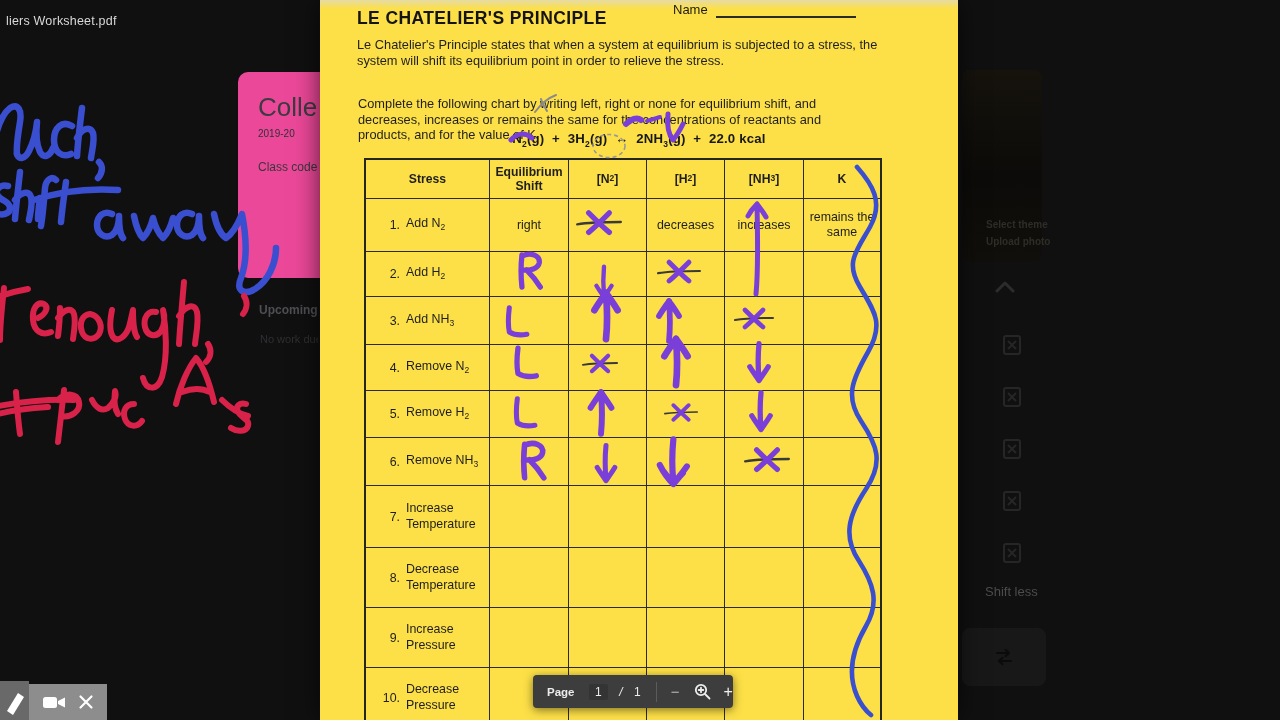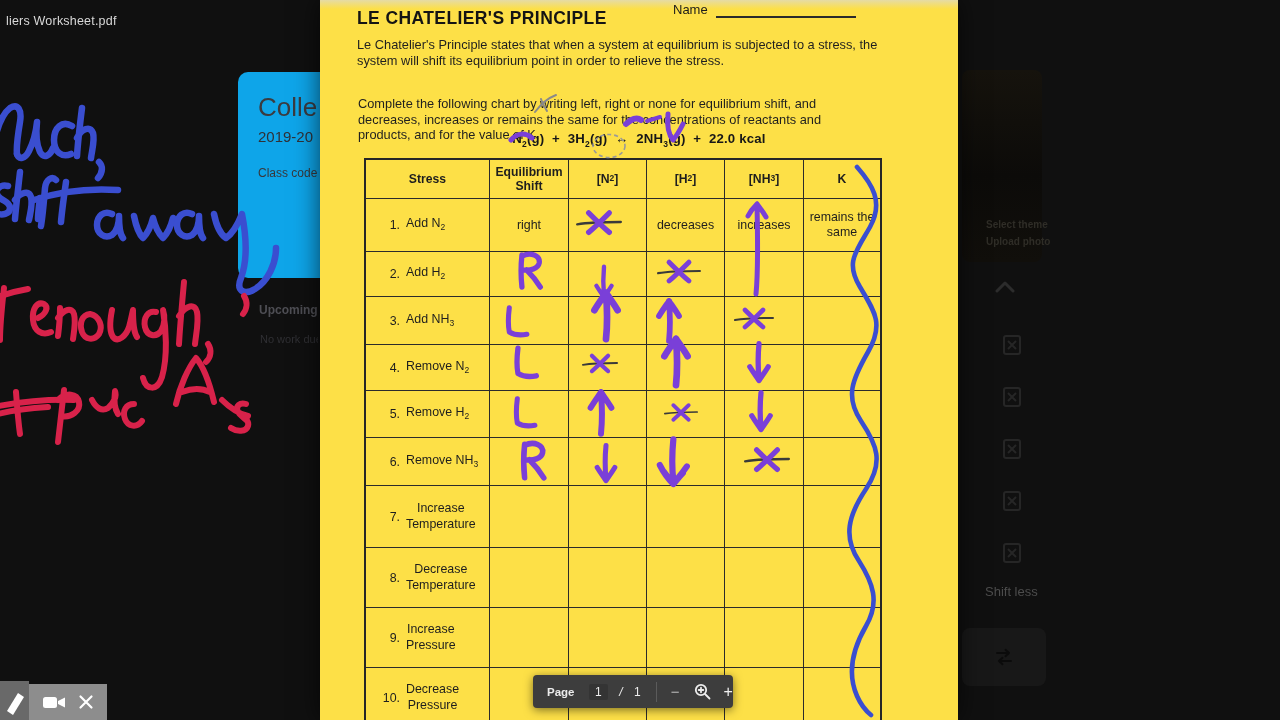--- a/index.html
+++ b/index.html
@@ -1,23 +1,23 @@
 <!DOCTYPE html>
 <html><head>
 <meta charset="utf-8">
 <style>
   html,body{margin:0;padding:0;background:#000;}
   #stage{position:relative;width:1280px;height:720px;background:#101010;overflow:hidden;
          font-family:"Liberation Sans",sans-serif;padding-left:23px;-webkit-font-smoothing:antialiased;}
 
   
   .filename{position:absolute;left:6px;top:14px;font-size:12.5px;color:#d8d8d8;letter-spacing:.2px;z-index:1;}
-  .class-card{position:absolute;left:238px;top:72px;width:102px;height:206px;background:#0ea5e9;border-radius:10px;z-index:1;}
+  .class-card{position:absolute;left:238px;top:72px;width:102px;height:206px;background:#ec4899;border-radius:10px;z-index:1;}
   .cc-title{margin:20px 0 0 20px;font-size:26px;font-weight:500;color:#3b3b40;}
-  .cc-year{margin:5px 0 0 20px;font-size:15px;color:#303137;}
+  .cc-year{margin:5px 0 0 20px;font-size:10px;color:#303137;}
   .cc-code{margin:21px 0 0 20px;font-size:12px;color:#38383c;}
   .upcoming{position:absolute;left:259px;top:303px;font-size:12px;font-weight:700;color:#4e4e54;z-index:1;}
   .nowork{position:absolute;left:260px;top:333px;font-size:11px;color:#2f2f33;width:58px;white-space:nowrap;overflow:hidden;z-index:1;}
   .theme-card{position:absolute;left:962px;top:70px;width:80px;height:192px;border-radius:8px;z-index:1;
               background:linear-gradient(180deg,#16130d 0%,#0c0b09 55%,#110f0b 100%);}
   .theme-line{position:absolute;left:24px;font-size:10px;font-weight:600;color:#2f2d27;white-space:nowrap;}
   .theme-line.t1{top:149px;} .theme-line.t2{top:166px;}
   .rail-chevron{position:absolute;left:995px;top:281px;z-index:1;}
   .assign-icon{position:absolute;left:1002px;z-index:1;}
   .viewless{position:absolute;left:985px;top:584px;font-size:13px;color:#4c4c4c;z-index:1;}
@@ -41,21 +41,21 @@
       white-space:pre;color:#171717;letter-spacing:.2px;}
   sub{font-size:8.5px;}
 
   #tbl{position:absolute;left:44px;top:158px;display:grid;border:2px solid #262626;background:transparent;}
   .cell{border-right:1.5px solid #2b2b2b;border-bottom:1.5px solid #2b2b2b;box-sizing:border-box;}
   .cell:nth-child(6n){border-right:none;}
   .head{display:flex;align-items:center;justify-content:center;text-align:center;font-weight:700;
         font-size:12.2px;line-height:1.15;white-space:pre-line;}
   .stress{display:flex;align-items:center;padding-left:10px;font-size:12.4px;gap:6px;}
   .num{width:24px;text-align:right;flex:none;}
-  .lbl{white-space:pre-line;line-height:1.25;text-align:center;}
+  .lbl{white-space:pre-line;line-height:1.25;}
   .val{display:flex;align-items:center;justify-content:center;text-align:center;font-size:12.4px;
        line-height:1.2;white-space:pre-line;}
 
   
   #ink{position:absolute;inset:0;z-index:5;pointer-events:none;overflow:visible;}
 
   
   #pdfbar{position:absolute;left:533px;top:675px;width:200px;height:33px;background:#3d3d3d;border-radius:4px;
           z-index:10;display:flex;align-items:center;color:#ececec;font-size:12px;
           box-shadow:0 2px 10px rgba(0,0,0,.5);justify-content:space-between;}

